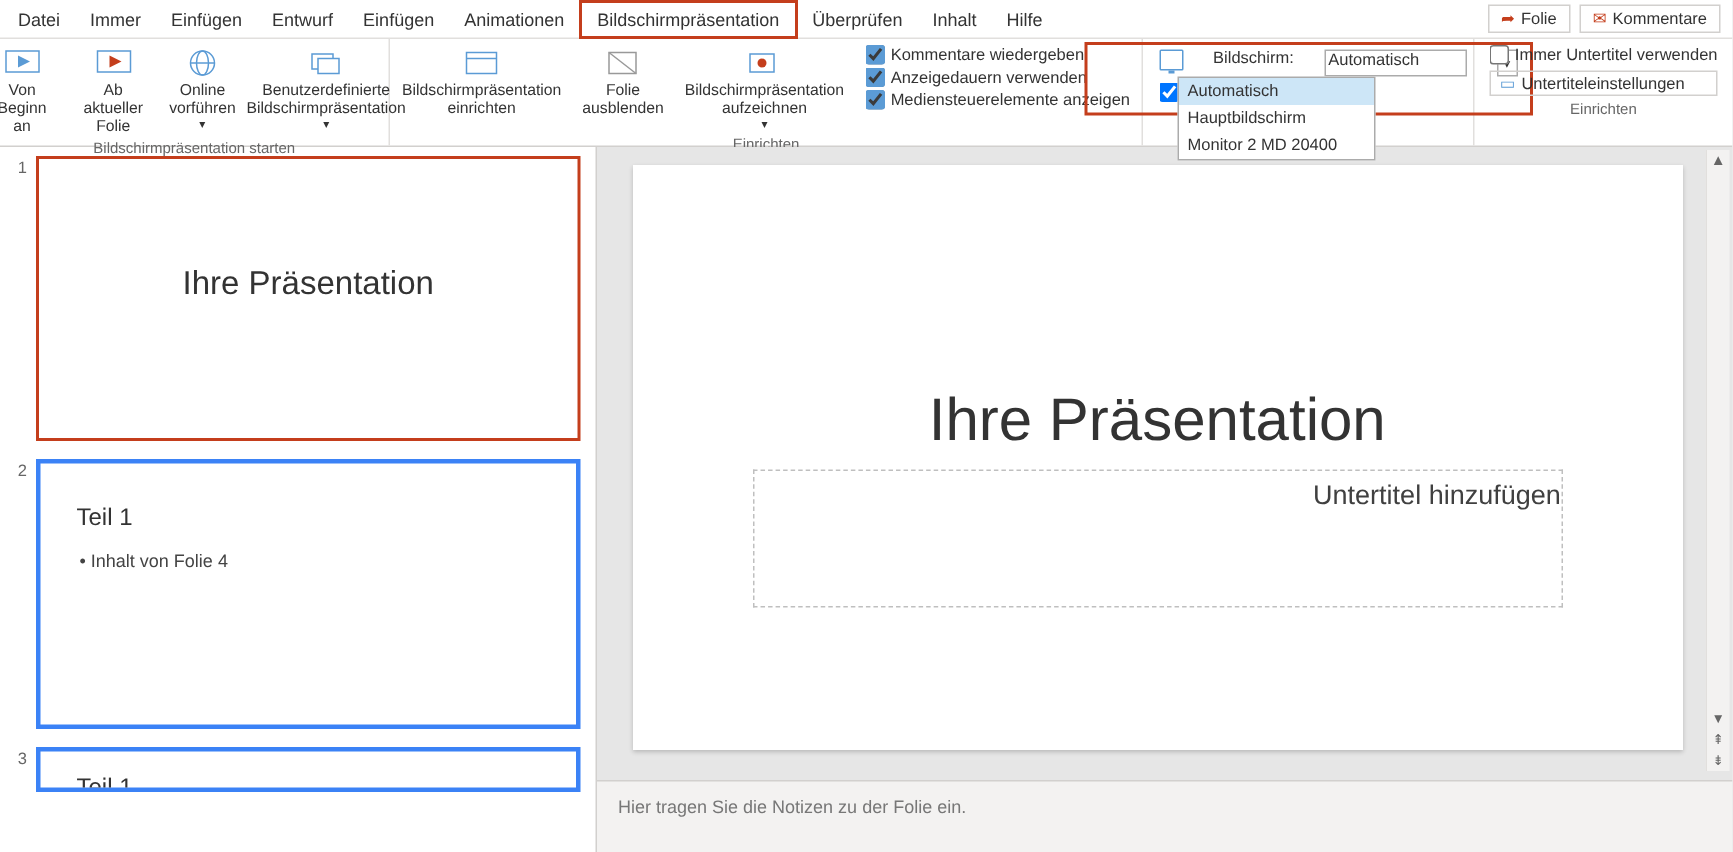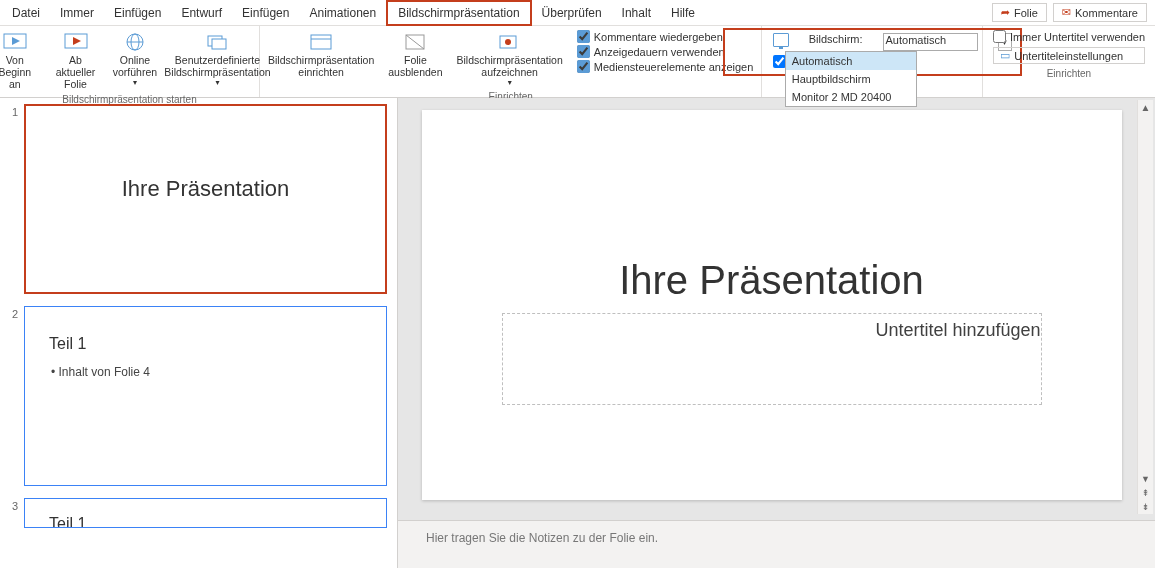--- a/index.html
+++ b/index.html
@@ -38,35 +38,35 @@
 
 .subtitle-group { display: flex; flex-direction: column; gap: 4px; padding: 2px 6px; font-size: 11px; }
 .subtitle-group label { display: flex; align-items: center; gap: 4px; white-space: nowrap; cursor: pointer; }
 .subtitle-group .sbtn { border: 1px solid #d2d0ce; padding: 1px 6px; display: inline-flex; align-items: center; gap: 4px; cursor: pointer; }
 
 
 .main { display: flex; height: calc(568px - 26px - 72px); background: #e6e6e6; }
 .thumbs { width: 398px; background: #fff; border-right: 1px solid #d2d0ce; overflow-y: auto; padding: 6px 10px 6px 4px; }
 .thumb-row { display: flex; gap: 6px; margin-bottom: 12px; }
 .thumb-num { width: 14px; text-align: right; font-size: 11px; color: #666; padding-top: 2px; }
-.thumb { flex: 1; background: #fff; border: 1px solid #3b82f6; height: 190px; padding: 10px 18px; display: flex; flex-direction: column; }
+.thumb { flex: 1; background: #fff; border: 3px solid #3b82f6; height: 190px; padding: 10px 18px; display: flex; flex-direction: column; }
 .thumb.sel { border: 2px solid #c43e1c; }
 .thumb .t-title { text-align: center; font-size: 22px; margin-top: 60px; color: #333; font-weight: 300; }
 .thumb.small { height: 180px; }
 .thumb .s-head { font-size: 16px; margin: 18px 0 12px 6px; font-weight: 400; color: #333; }
 .thumb .s-body { font-size: 12px; margin-left: 8px; color: #444; }
 .thumb.tiny { height: 30px; overflow: hidden; }
 .thumb.tiny .s-head { margin-top: 6px; }
 
 .editor { flex: 1; display: flex; flex-direction: column; background: #e6e6e6; position: relative; }
 .slide-area { flex: 1; display: flex; align-items: flex-start; justify-content: center; padding: 12px 22px 6px 12px; overflow: hidden; }
 .slide { background: #fff; width: 700px; height: 390px; box-shadow: 0 1px 3px rgba(0,0,0,0.2); position: relative; display: flex; flex-direction: column; align-items: center; }
 .slide .big-title { font-size: 40px; font-weight: 300; color: #333; margin-top: 148px; text-align: center; }
 .slide .subtitle-box { border: 1px dashed #bfbfbf; width: 540px; height: 92px; margin-top: 10px; text-align: right; padding-top: 6px; font-size: 18px; color: #404040; }
-.notes { background: #f3f2f1; border-top: 1px solid #d2d0ce; padding: 10px 28px; font-size: 12px; color: #777; height: 48px; }
+.notes { background: #f3f2f1; border-top: 1px solid #d2d0ce; padding: 10px 14px; font-size: 12px; color: #777; height: 48px; }
 
 .vscroll { position: absolute; right: 2px; top: 2px; bottom: 54px; width: 16px; background: #f3f2f1; border-left: 1px solid #e1dfdd; }
 .vscroll .arrow { height: 16px; text-align: center; font-size: 10px; color: #666; cursor: pointer; line-height: 16px; }
 .vscroll .track { position: absolute; top: 16px; bottom: 52px; left: 0; right: 0; }
 .vscroll .nav { position: absolute; bottom: 0; left: 0; right: 0; display: flex; flex-direction: column; }
 .vscroll .nav div { height: 14px; text-align: center; font-size: 9px; color: #666; cursor: pointer; line-height: 14px; }
 
 svg { display: block; }
 </style>
 </head>

